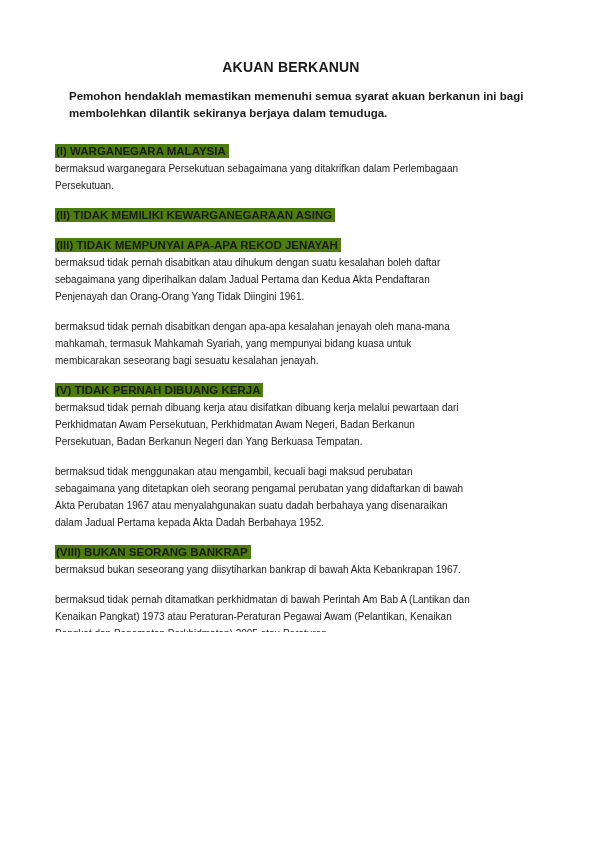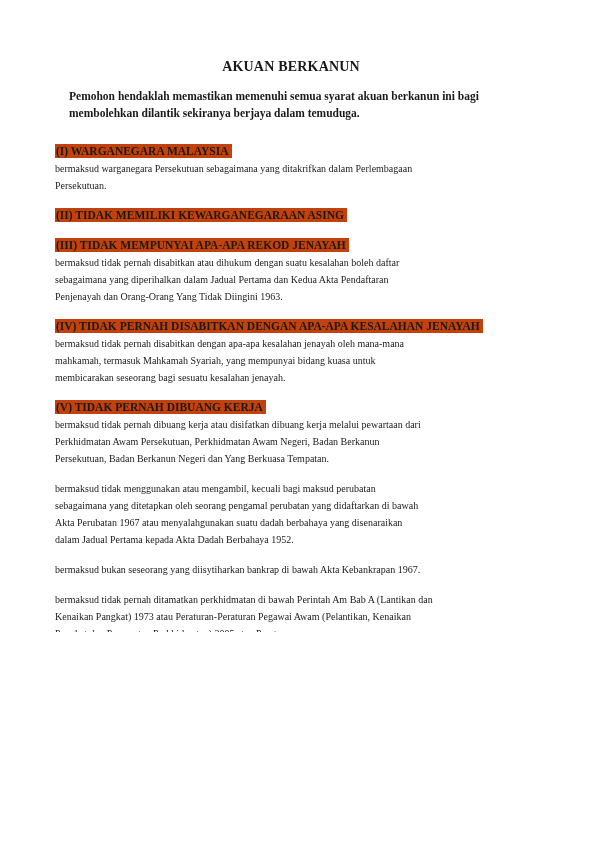--- a/index.html
+++ b/index.html
@@ -7,21 +7,21 @@
     padding: 0;
     background: #ffffff;
   }
   .page {
     position: relative;
     width: 600px;
     height: 632px;
     box-sizing: border-box;
     background: #ffffff;
     color: #1a1a1a;
-    font-family: Liberation Serif, serif;
+    font-family: Liberation Sans, sans-serif;
     padding: 57px 73px 0 55px;
     overflow: hidden;
   }
   .title {
     margin: 0;
     font-size: 14px;
     line-height: 20px;
     font-weight: bold;
     text-align: center;
     letter-spacing: 0.2px;
@@ -34,21 +34,21 @@
     white-space: pre-line;
   }
   .section { margin-top: 13px; }
   .section.first { margin-top: 21px; }
   .heading-line {
     margin: 0;
     font-size: 11.5px;
     line-height: 17px;
   }
   .hl {
-    background: #c2410c;
+    background: #4d7c0f;
     font-weight: bold;
     white-space: pre-line;
     padding: 1px 3px 1px 1px;
     -webkit-box-decoration-break: clone;
     box-decoration-break: clone;
   }
   .body-text {
     margin: 0;
     font-size: 10px;
     line-height: 17px;
@@ -72,25 +72,24 @@
   </div>
 
   <div class="section">
     <p class="heading-line"><span class="hl">(II) TIDAK MEMILIKI KEWARGANEGARAAN ASING</span></p>
   </div>
 
   <div class="section">
     <p class="heading-line"><span class="hl">(III) TIDAK MEMPUNYAI APA-APA REKOD JENAYAH</span></p>
     <p class="body-text">bermaksud tidak pernah disabitkan atau dihukum dengan suatu kesalahan boleh daftar
 sebagaimana yang diperihalkan dalam Jadual Pertama dan Kedua Akta Pendaftaran
-Penjenayah dan Orang-Orang Yang Tidak Diingini 1963.</p>
+Penjenayah dan Orang-Orang Yang Tidak Diingini 1961.</p>
   </div>
 
   <div class="section">
-    <p class="heading-line"><span class="hl">(IV) TIDAK PERNAH DISABITKAN DENGAN APA-APA KESALAHAN JENAYAH</span></p>
     <p class="body-text">bermaksud tidak pernah disabitkan dengan apa-apa kesalahan jenayah oleh mana-mana
 mahkamah, termasuk Mahkamah Syariah, yang mempunyai bidang kuasa untuk
 membicarakan seseorang bagi sesuatu kesalahan jenayah.</p>
   </div>
 
   <div class="section">
     <p class="heading-line"><span class="hl">(V) TIDAK PERNAH DIBUANG KERJA</span></p>
     <p class="body-text">bermaksud tidak pernah dibuang kerja atau disifatkan dibuang kerja melalui pewartaan dari
 Perkhidmatan Awam Persekutuan, Perkhidmatan Awam Negeri, Badan Berkanun
 Persekutuan, Badan Berkanun Negeri dan Yang Berkuasa Tempatan.</p>
@@ -98,20 +97,21 @@
 
 
   <div class="section">
     <p class="body-text">bermaksud tidak menggunakan atau mengambil, kecuali bagi maksud perubatan
 sebagaimana yang ditetapkan oleh seorang pengamal perubatan yang didaftarkan di bawah
 Akta Perubatan 1967 atau menyalahgunakan suatu dadah berbahaya yang disenaraikan
 dalam Jadual Pertama kepada Akta Dadah Berbahaya 1952.</p>
   </div>
 
   <div class="section">
+    <p class="heading-line"><span class="hl">(VIII) BUKAN SEORANG BANKRAP</span></p>
     <p class="body-text">bermaksud bukan seseorang yang diisytiharkan bankrap di bawah Akta Kebankrapan 1967.</p>
   </div>
 
   <div class="section">
     <p class="body-text">bermaksud tidak pernah ditamatkan perkhidmatan di bawah Perintah Am Bab A (Lantikan dan
 Kenaikan Pangkat) 1973 atau Peraturan-Peraturan Pegawai Awam (Pelantikan, Kenaikan
 Pangkat dan Penamatan Perkhidmatan) 2005 atau Peraturan-
 Peraturan Pegawai Awam (Pelantikan, Kenaikan Pangkat dan Penamata Perkhidmatan) 2012.</p>
   </div>
 

